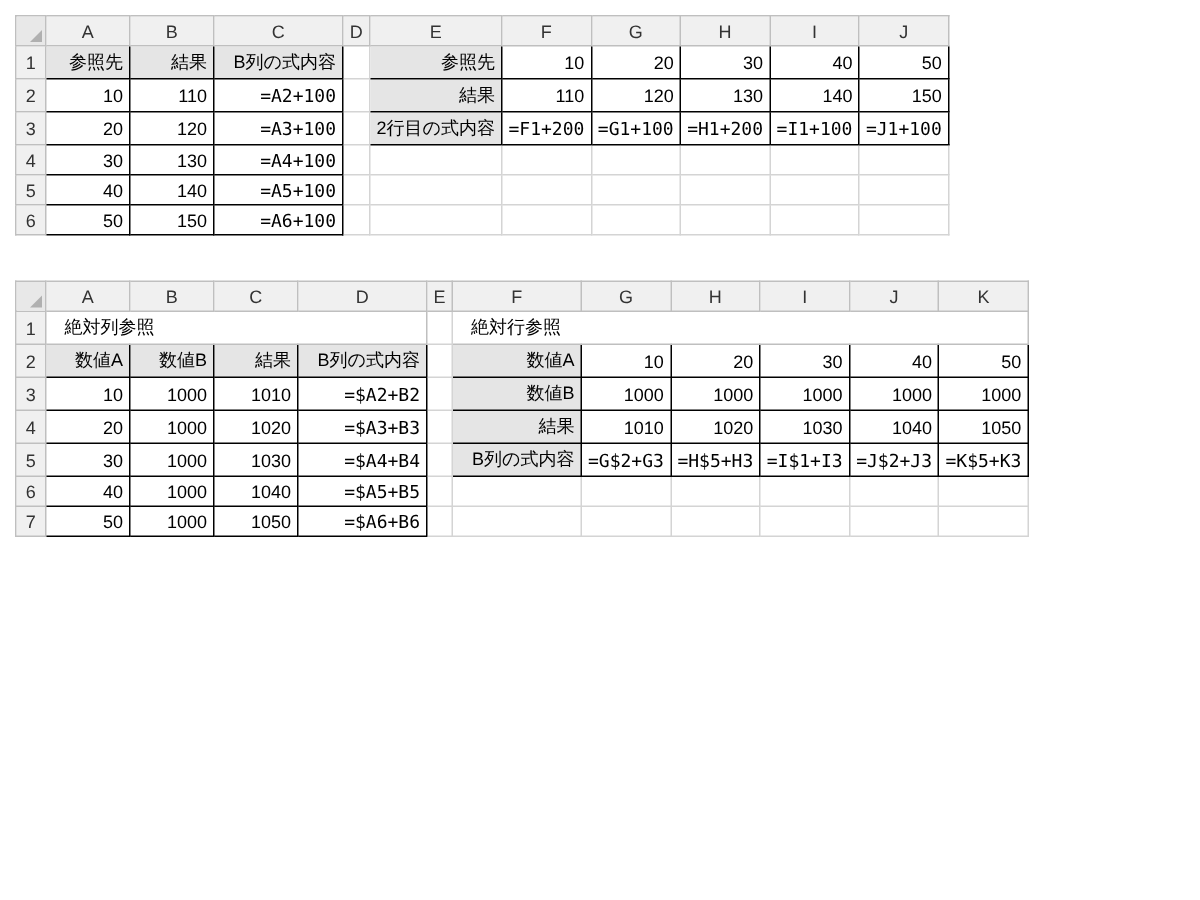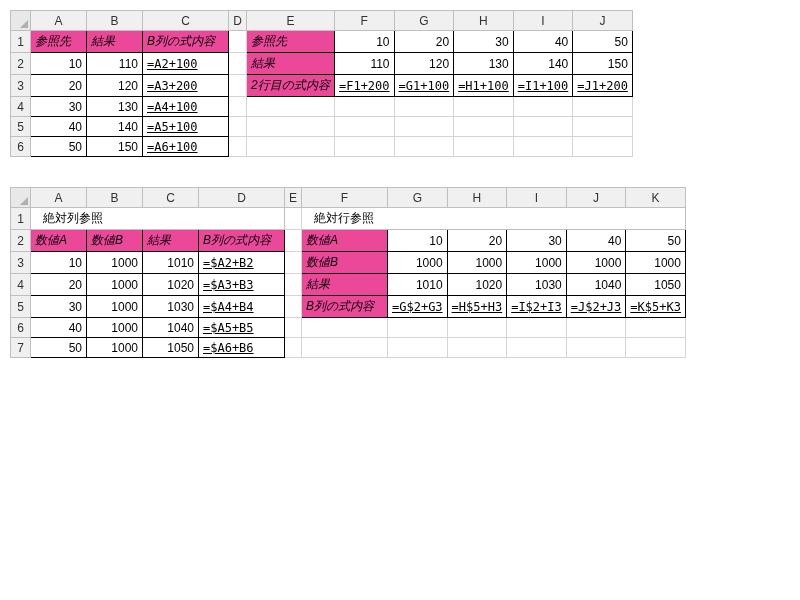--- a/index.html
+++ b/index.html
@@ -36,22 +36,22 @@
   }
   table.sheet th.corner::after {
     content: "";
     position: absolute;
     right: 2px; bottom: 2px;
     width: 0; height: 0;
     border-left: 8px solid transparent;
     border-bottom: 8px solid #b0b0b0;
   }
   table.sheet td.lbl { text-align: left; padding-left: 12px; }
-  table.sheet td.yl { background: #ec4899; text-align: left; font-style: italic; }
-  table.sheet td.formula { text-align: left; font-family: Consolas, monospace; text-decoration: underline; }
+  table.sheet td.yl { background: #e5e5e5; text-align: right; }
+  table.sheet td.formula { text-align: right; font-family: Consolas, monospace; }
   table.sheet td.boxed, table.sheet td.data { border: 1px solid #000; }
   table.sheet td.nb { border-color: #d4d4d4; } 
   .col-row { width: 20px; }
   .col-n  { width: 56px; }
   .col-w  { width: 86px; }
 </style>
 </head>
 <body>
 
 <div class="block">
@@ -109,28 +109,28 @@
     <td class="data">120</td>
     <td class="data">130</td>
     <td class="data">140</td>
     <td class="data">150</td>
   </tr>
 
   <tr>
     <th>3</th>
     <td class="data">20</td>
     <td class="data">120</td>
-    <td class="data formula">=A3+200</td>
+    <td class="data formula">=A3+100</td>
     <td class="nb"></td>
     <td class="yl data">2行目の式内容</td>
     <td class="data formula">=F1+200</td>
     <td class="data formula">=G1+100</td>
-    <td class="data formula">=H1+100</td>
+    <td class="data formula">=H1+200</td>
     <td class="data formula">=I1+100</td>
-    <td class="data formula">=J1+200</td>
+    <td class="data formula">=J1+100</td>
   </tr>
 
   <tr>
     <th>4</th>
     <td class="data">30</td>
     <td class="data">130</td>
     <td class="data formula">=A4+100</td>
     <td class="nb"></td>
     <td class="nb"></td>
     <td class="nb"></td>
@@ -258,21 +258,21 @@
   <tr>
     <th>5</th>
     <td class="data">30</td>
     <td class="data">1000</td>
     <td class="data">1030</td>
     <td class="data formula">=$A4+B4</td>
     <td class="nb"></td>
     <td class="yl data">B列の式内容</td>
     <td class="data formula">=G$2+G3</td>
     <td class="data formula">=H$5+H3</td>
-    <td class="data formula">=I$2+I3</td>
+    <td class="data formula">=I$1+I3</td>
     <td class="data formula">=J$2+J3</td>
     <td class="data formula">=K$5+K3</td>
   </tr>
 
   <tr>
     <th>6</th>
     <td class="data">40</td>
     <td class="data">1000</td>
     <td class="data">1040</td>
     <td class="data formula">=$A5+B5</td>

